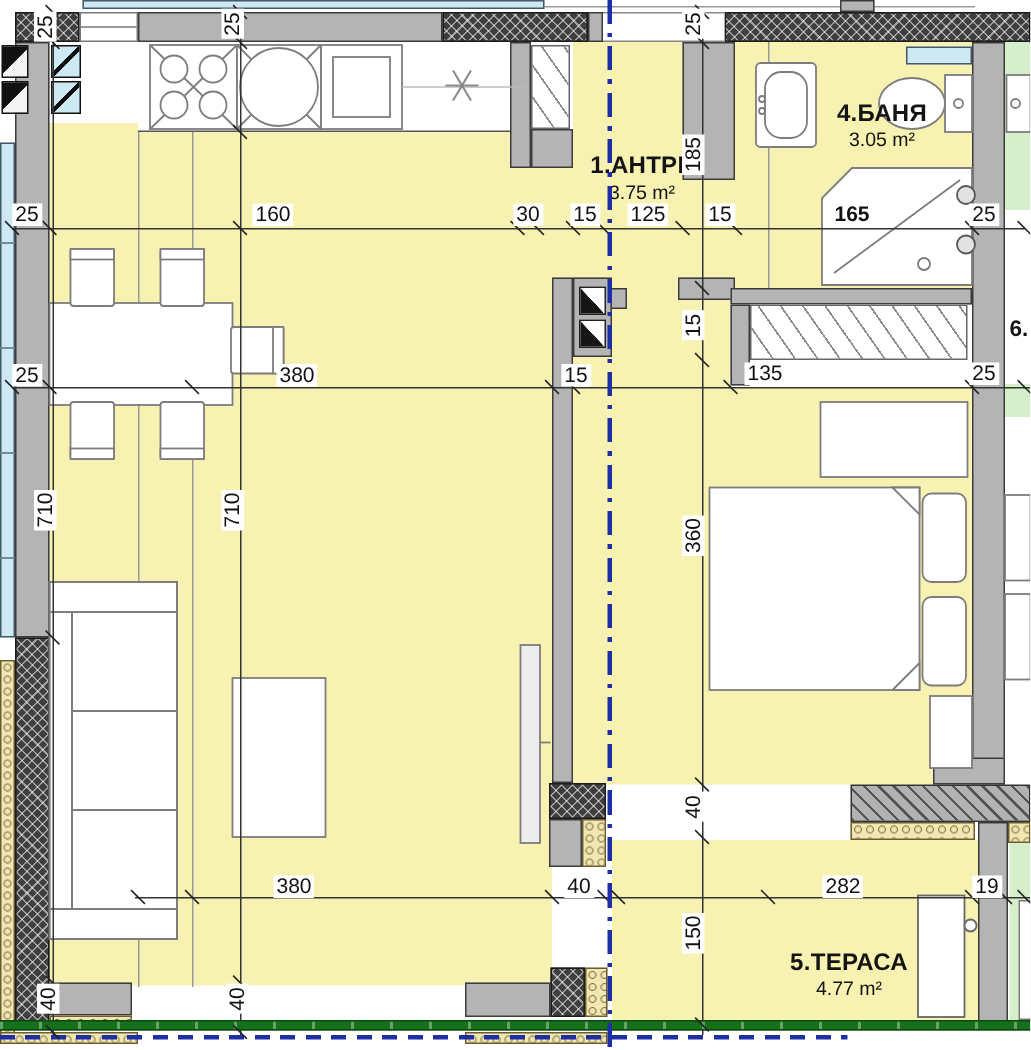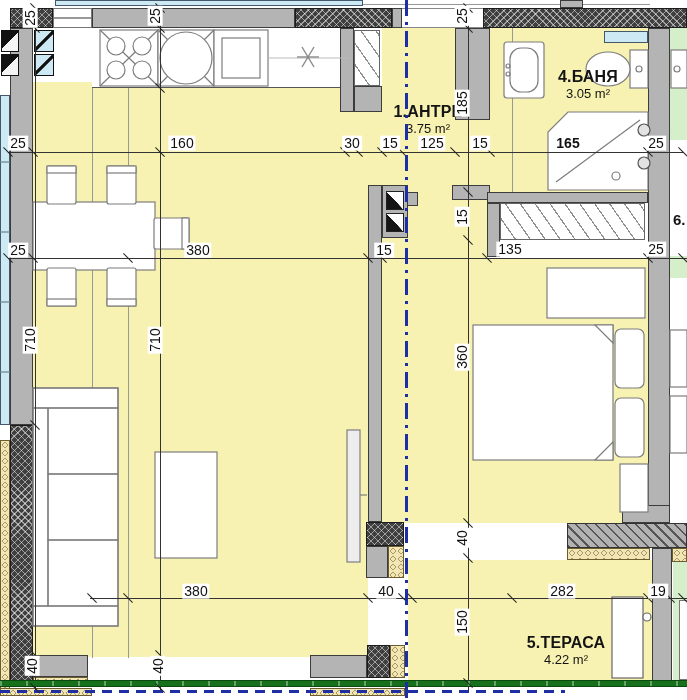--- a/index.html
+++ b/index.html
@@ -256,21 +256,21 @@
   <div class="room" style="left:428px;top:119px;">
     <span class="nm">1.АНТРЕ</span>
     <span class="ar">3.75 m²</span>
   </div>
   <div class="room" style="left:588px;top:84px;">
     <span class="nm">4.БАНЯ</span>
     <span class="ar">3.05 m²</span>
   </div>
   <div class="room" style="left:566px;top:650px;">
     <span class="nm">5.ТЕРАСА</span>
-    <span class="ar">4.22 m²</span>
+    <span class="ar">4.77 m²</span>
   </div>
   <div class="neighborlbl" style="left:673px;top:211px;">6.</div>
 
 <span class="dim" style="left: 18px; top: 143px;">25</span>
     <span class="dim" style="left: 182px; top: 143px;">160</span>
     <span class="dim" style="left: 352px; top: 143px;">30</span>
     <span class="dim" style="left: 390px; top: 143px;">15</span>
     <span class="dim" style="left: 432px; top: 143px;">125</span>
     <span class="dim" style="left: 480px; top: 143px;">15</span>
     <span class="dim" style="left: 568px; top: 143px; font-weight: bold;">165</span>

